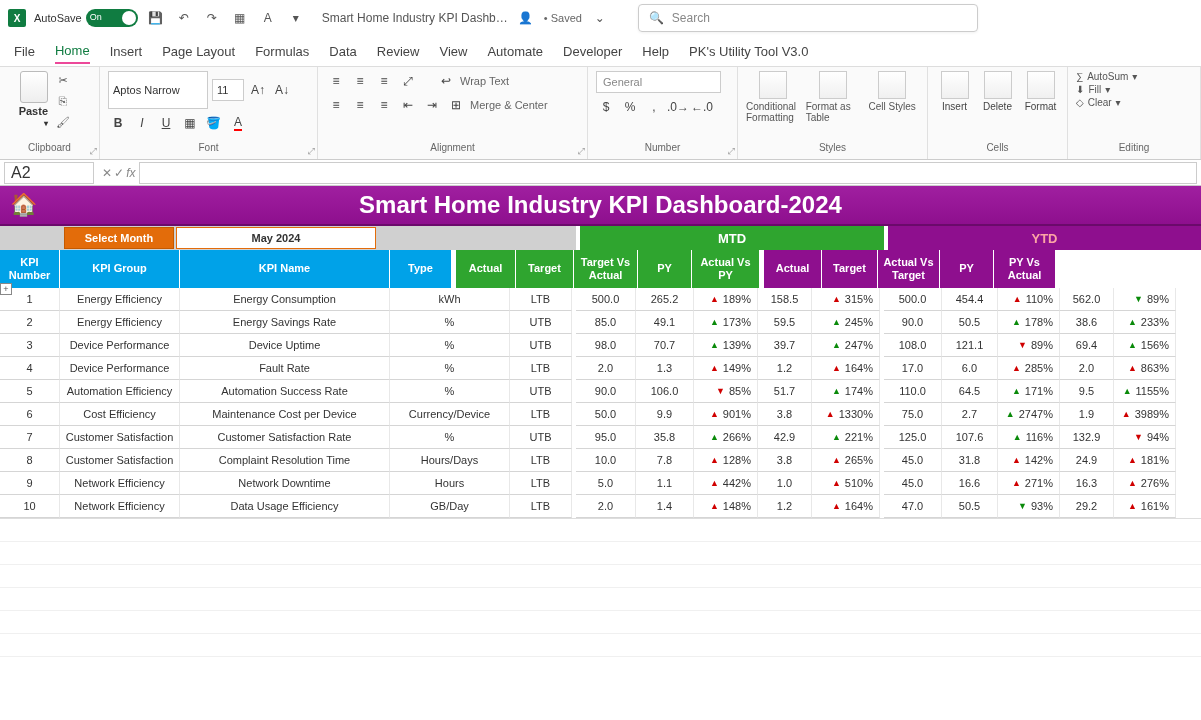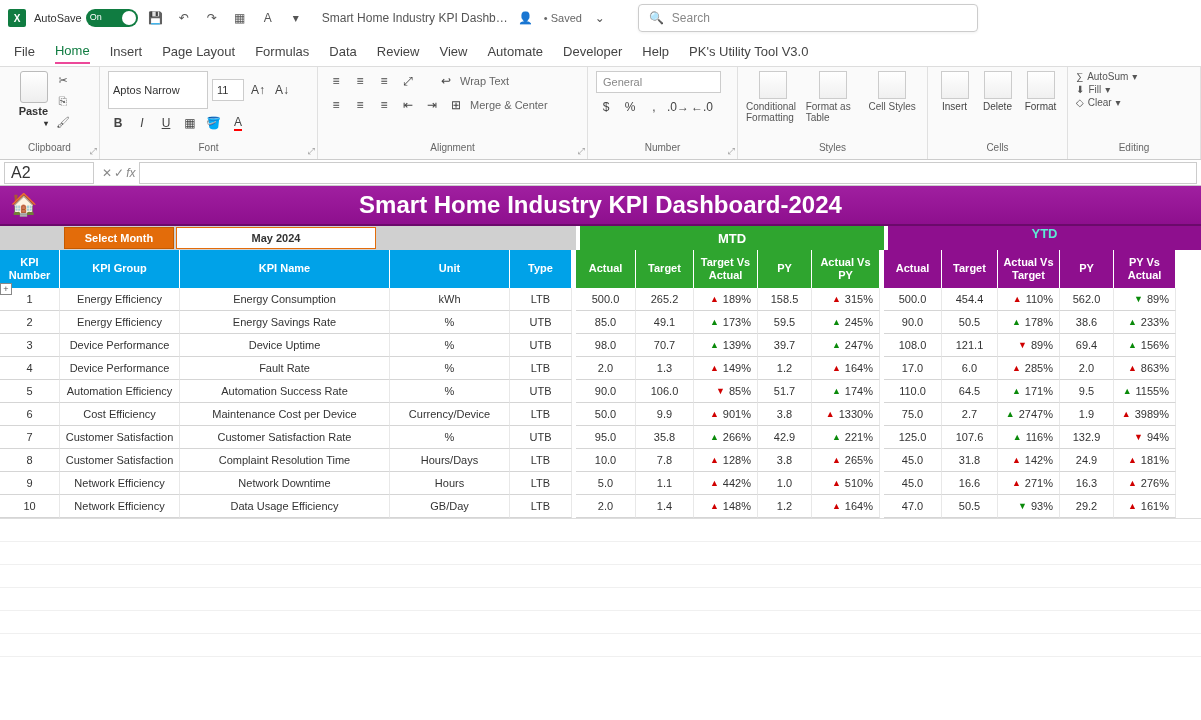--- a/index.html
+++ b/index.html
@@ -51,21 +51,21 @@
 
 .dash-header { height:40px; background:linear-gradient(#a01fa0,#8e0f8e); color:#fff; display:flex; align-items:center; justify-content:center; font-size:24px; font-weight:bold; position:relative; border-bottom:2px solid #6b0a6b;}
 .home-icon { position:absolute; left:10px; font-size:22px;}
 
 
 .section-row { display:flex; height:24px; }
 .section-left { width:576px; background:#d0d0d0; display:flex; align-items:center; }
 .select-month-btn { background:#e36c0a; color:#fff; font-weight:bold; width:110px; height:22px; margin-left:64px; display:flex; align-items:center; justify-content:center; font-size:11px; border:1px solid #c55a00;}
 .month-box { background:#fff; border:1px solid #e36c0a; height:22px; width:200px; margin-left:2px; display:flex; align-items:center; justify-content:center; font-size:11px; font-weight:bold;}
 .section-mtd { flex:0 0 312px; background:#2fa52f; color:#fff; font-weight:bold; display:flex; align-items:center; justify-content:center; font-size:13px; border-left:4px solid #fff; border-right:4px solid #fff;}
-.section-ytd { flex:1; background:#8e0f8e; color:#5eead4; font-weight:bold; display:flex; justify-content:center; font-size:13px;}
+.section-ytd { flex:1; background:#8e0f8e; color:#fca5a5; font-weight:bold; display:flex; align-items:center; justify-content:center; font-size:13px;}
 .header-row { display:flex; height:38px; }
 .hcell { display:flex; align-items:center; justify-content:center; text-align:center; font-size:11px; font-weight:bold; border-right:1px solid #fff; padding:2px 4px; line-height:1.2;}
 .hblue { background:#00a2e8; color:#fff; }
 .hgreen { background:#2fa52f; color:#fff; }
 .hpurple { background:#8e0f8e; color:#fff; }
 .gap { width:4px; background:#fff;}
 
 
 .c-num { width:60px;} .c-group{width:120px;} .c-name{width:210px;} .c-unit{width:120px;} .c-type{width:62px;}
 .c-act{width:60px;} .c-tgt{width:58px;} .c-tva{width:64px;} .c-py{width:54px;} .c-avp{width:68px;}
@@ -298,21 +298,20 @@
     </div>
   <div class="section-ytd">
       <span>YTD</span>
     </div>
 </div>
 
 <div class="header-row">
   <div class="hcell hblue c-num">KPI Number</div>
   <div class="hcell hblue c-group">KPI Group</div>
   <div class="hcell hblue c-name">KPI Name</div>
-  <div class="hcell hblue c-unit">Unit</div>
   <div class="hcell hblue c-type">Type</div>
   <div class="gap"></div>
   <div class="hcell hgreen c-act">Actual</div>
   <div class="hcell hgreen c-tgt">Target</div>
   <div class="hcell hgreen c-tva">Target Vs Actual</div>
   <div class="hcell hgreen c-py">PY</div>
   <div class="hcell hgreen c-avp">Actual Vs PY</div>
   <div class="gap"></div>
   <div class="hcell hpurple c-act2">Actual</div>
   <div class="hcell hpurple c-tgt2">Target</div>

